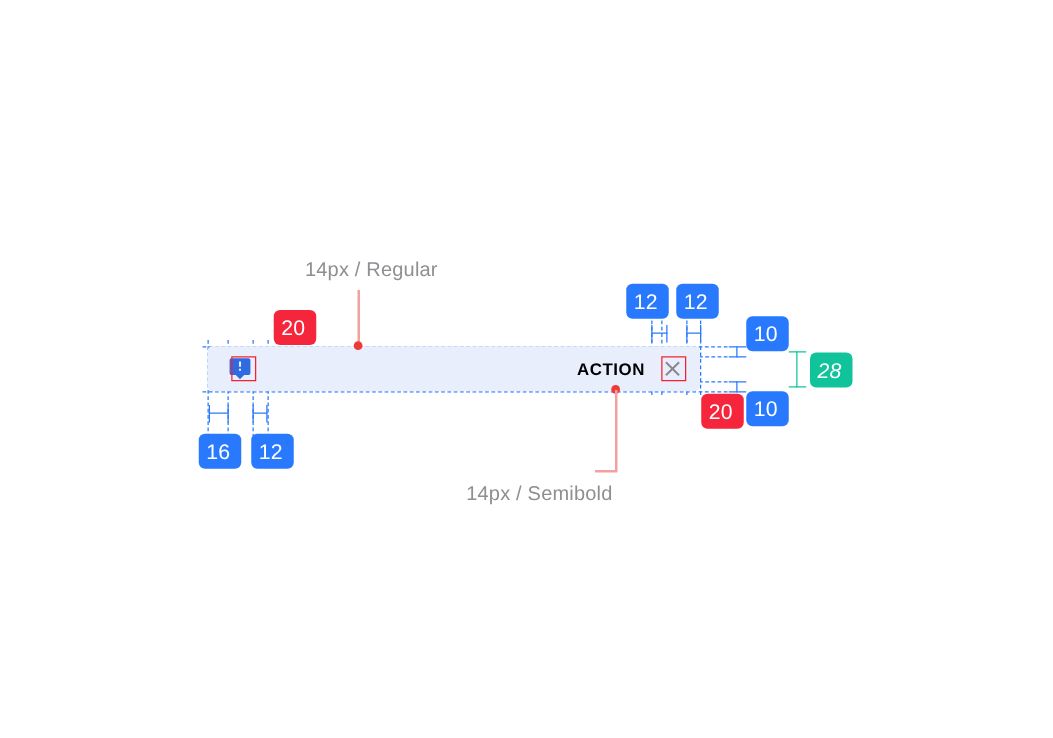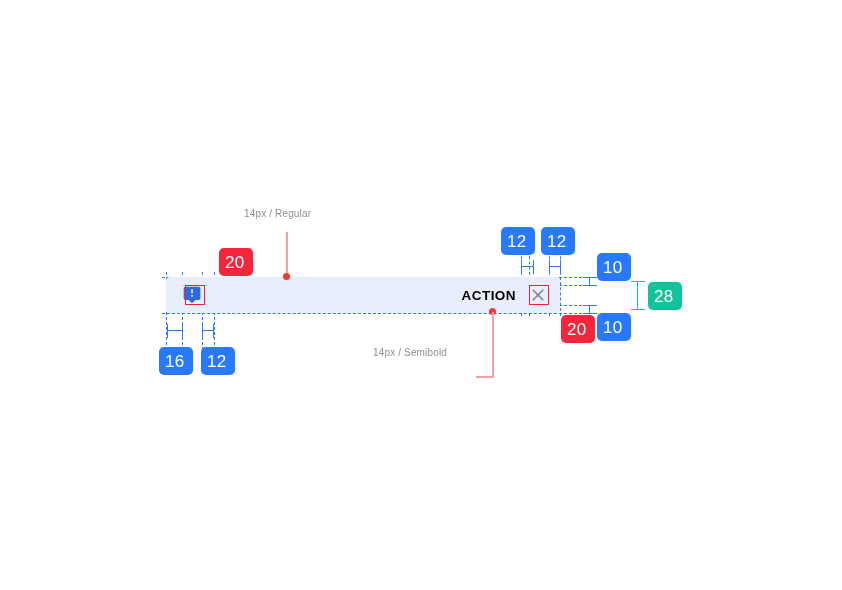--- a/index.html
+++ b/index.html
@@ -154,21 +154,21 @@
     box-sizing: border-box;
     letter-spacing: 0.2px;
   }
   .badge.blue { background: #2979ff; }
   .badge.red  { background: #f5253c; margin-left: 40px; }
   .badge.teal { background: #10c39b; }
 
   
   .callout-label {
     position: absolute;
-    font-size: 10px;
+    font-size: 16px;
     color: #8e8e93;
     white-space: nowrap;
     letter-spacing: 0.15px;
   }
   .leader-v {
     position: absolute;
     width: 0;
     border-left: 2px solid #f4a0a0;
   }
   .leader-h {
@@ -293,26 +293,26 @@
   </div>
   <div class="badge red" style="left:521px; top:315px;">
     <span>20</span>
   </div>
   <div class="badge blue" style="left:597px; top:253px;">
     <span>10</span>
   </div>
   <div class="badge blue" style="left:597px; top:313px;">
     <span>10</span>
   </div>
-  <div class="badge teal" style="left:648px; top:282px;">
+  <div class="badge teal" style="left:648px; top:282px;font-style:italic;">
     <span>28</span>
   </div>
 
   <div class="leader-v" style="left:286px; top:232px; height:44px;"></div>
   <div class="leader-dot" style="left:283px; top:273px;"></div>
   <div class="callout-label" style="left:244px; top:208px;">14px / Regular</div>
 
   <div class="leader-dot" style="left:489px; top:308px;"></div>
   <div class="leader-v" style="left:492px; top:312px; height:64px;"></div>
   <div class="leader-h" style="left:476px; top:376px; width:18px;"></div>
-  <div class="callout-label" style="left:373px; top:347px;">14px / Semibold</div>
+  <div class="callout-label" style="left:373px; top:387px;">14px / Semibold</div>
 
 </div>
 
 </body></html>

